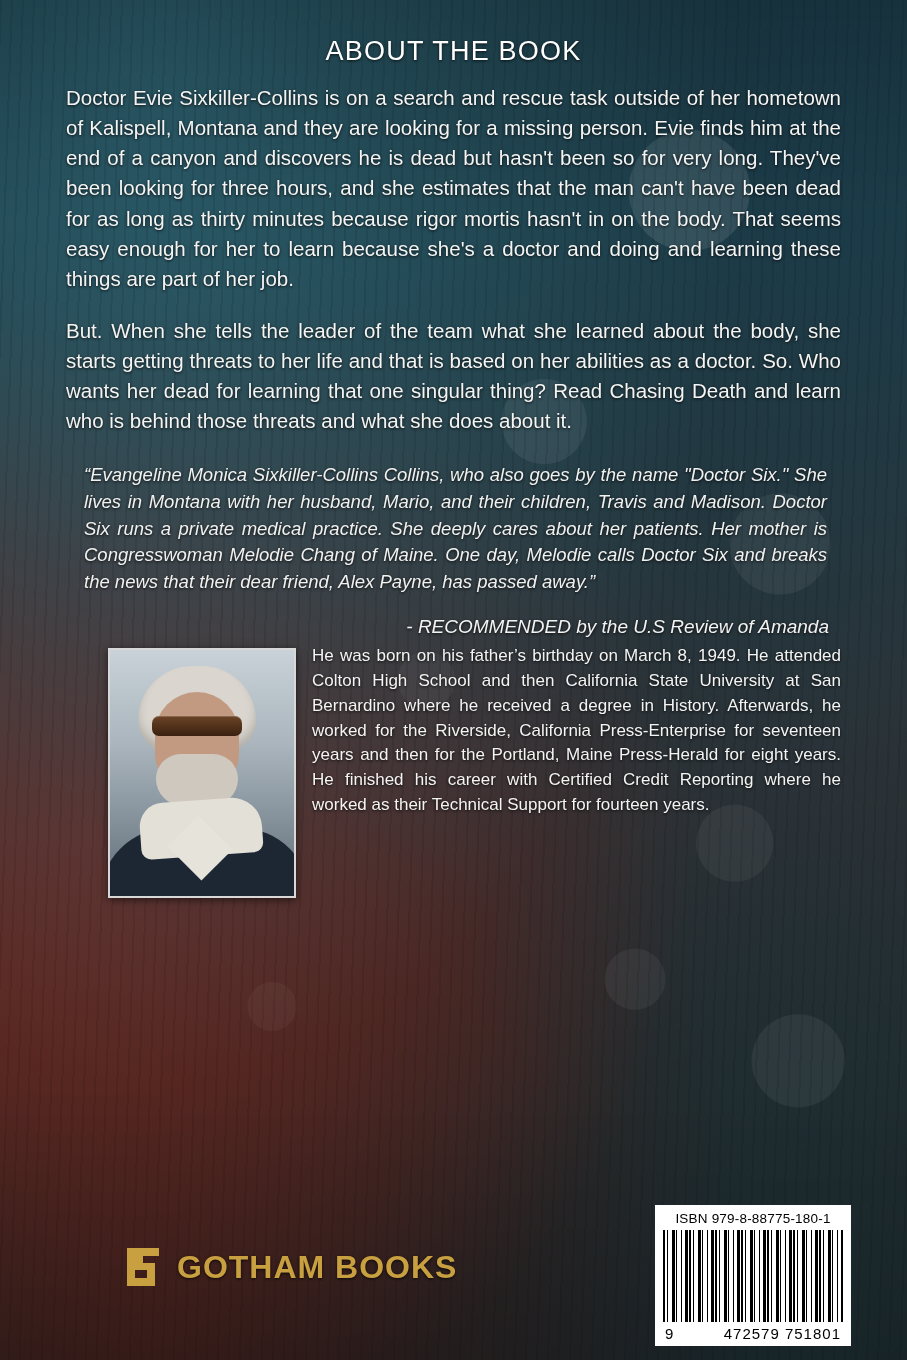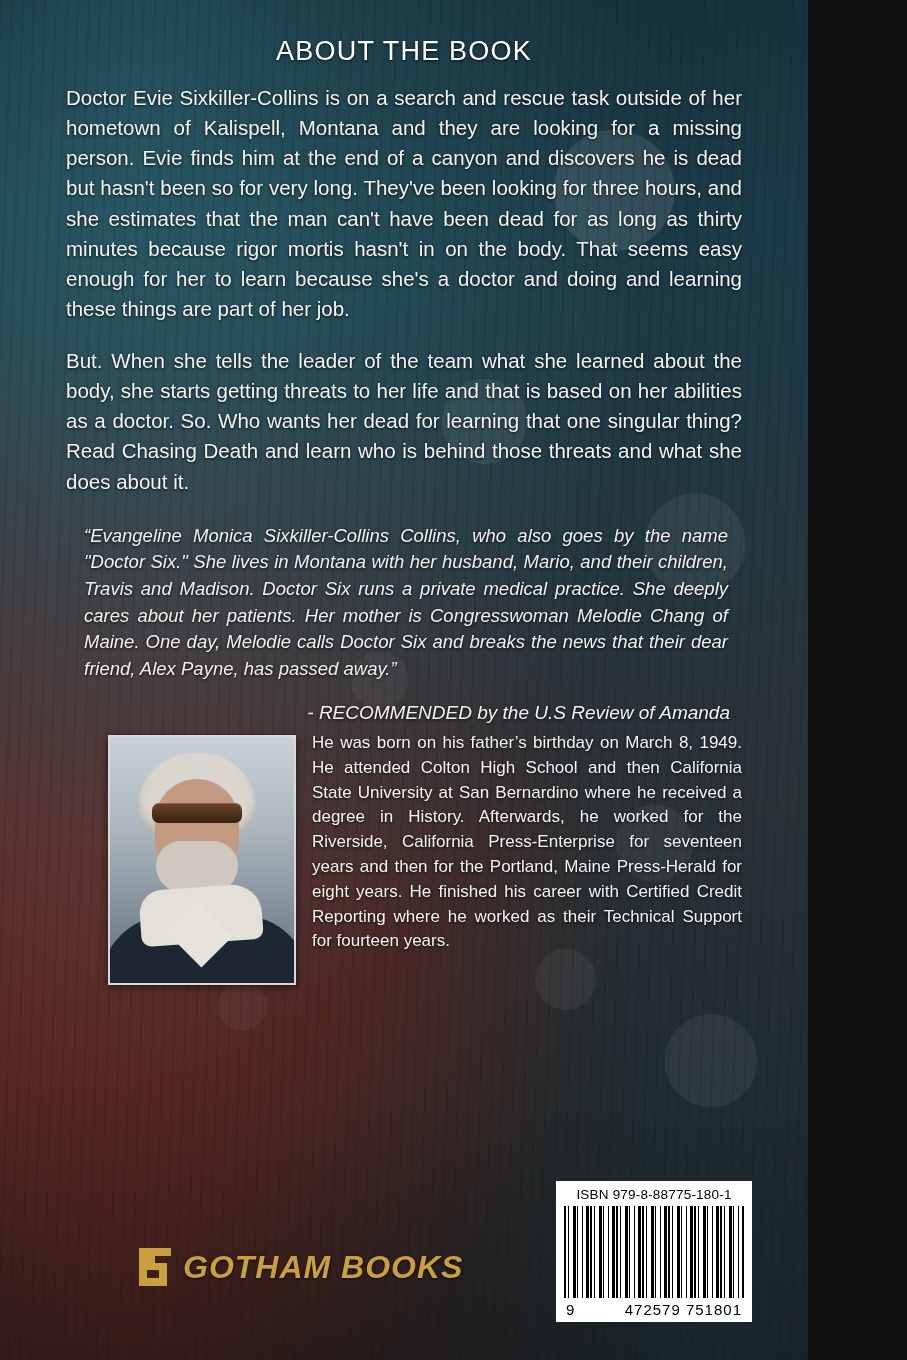--- a/index.html
+++ b/index.html
@@ -5,21 +5,21 @@
   html, body {
     margin: 0;
     padding: 0;
     background: #111;
   }
   body {
     font-family: "Liberation Sans", sans-serif;
   }
   .cover {
     position: relative;
-    width: 808px;
+    width: 907px;
     height: 1360px;
     overflow: hidden;
     color: #f2f2f2;
     
     background:
       radial-gradient(circle at 76% 14%, rgba(255,255,255,0.10) 0 60px, rgba(255,255,255,0) 61px),
       radial-gradient(circle at 60% 31%, rgba(255,255,255,0.07) 0 42px, rgba(255,255,255,0) 43px),
       radial-gradient(circle at 86% 40%, rgba(255,255,255,0.06) 0 50px, rgba(255,255,255,0) 51px),
       radial-gradient(circle at 81% 62%, rgba(255,255,255,0.05) 0 38px, rgba(255,255,255,0) 39px),
       radial-gradient(circle at 70% 72%, rgba(255,255,255,0.05) 0 30px, rgba(255,255,255,0) 31px),
@@ -171,42 +171,41 @@
     text-shadow: 0 1px 3px rgba(0,0,0,.8);
   }
   .footer {
     position: absolute;
     left: 0; right: 0; bottom: 0;
     height: 210px;
     z-index: 4;
   }
   .publisher {
     position: absolute;
-    left: 135px;
+    left: 123px;
     bottom: 72px;
     display: flex;
     align-items: center;
-    gap: 8px;
-    font-style: italic;
+    gap: 14px;
   }
   .publisher-mark {
     width: 40px; height: 42px;
     position: relative;
   }
   .publisher-name {
     font-size: 32px;
     font-weight: bold;
     letter-spacing: 1px;
     color: #c8a040;
     text-shadow: 0 1px 3px rgba(0,0,0,.75);
   }
   .barcode-box {
     position: absolute;
     right: 56px;
-    bottom: 38px;
+    bottom: 14px;
     width: 196px;
     background: #ffffff;
     padding: 6px 8px 4px 8px;
     box-sizing: border-box;
   }
   .isbn-text {
     font-size: 13.5px;
     color: #000;
     letter-spacing: .2px;
     text-align: center;

